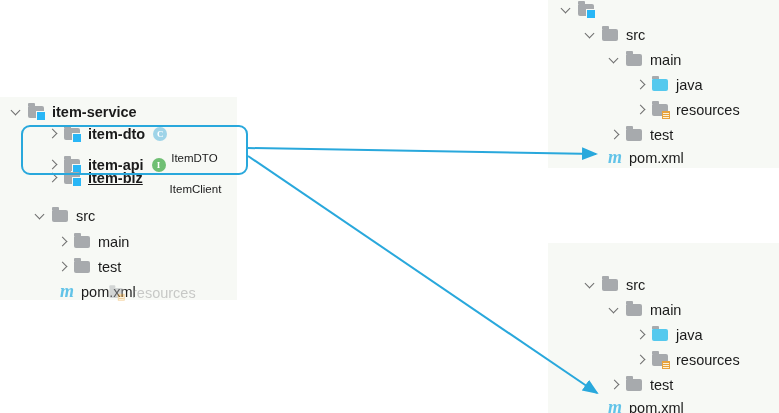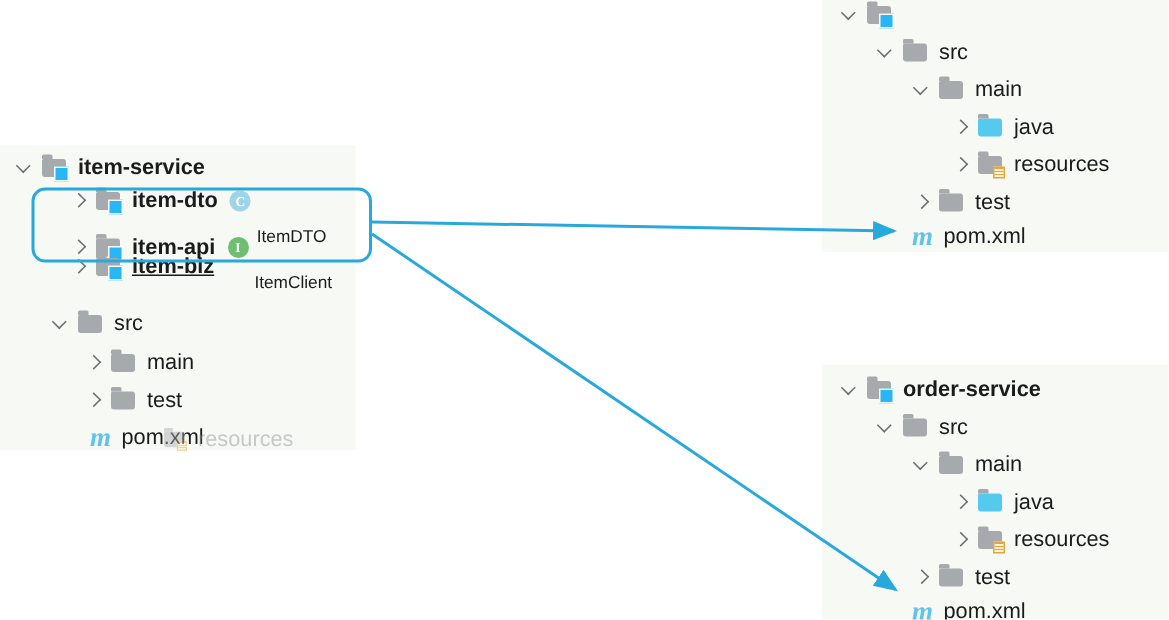--- a/index.html
+++ b/index.html
@@ -251,27 +251,20 @@
       <span class="mvn">m</span>
       <span>pom.xml</span>
     </div>
 
   </div>
 </div>
 
 <div class="panel" id="panel-br">
   <div class="tree">
 
-    <div class="row bold" style="left:12px;top:4px;">
-      <span class="chev down"></span>
-      <span class="icn module">
-          <span class="folder"></span>
-        </span>
-      <span>order-service</span>
-    </div>
 
     <div class="row" style="left:36px;top:29px;">
       <span class="chev down"></span>
       <span class="icn plain">
           <span class="folder"></span>
         </span>
       <span>src</span>
     </div>
 
     <div class="row" style="left:60px;top:54px;">

